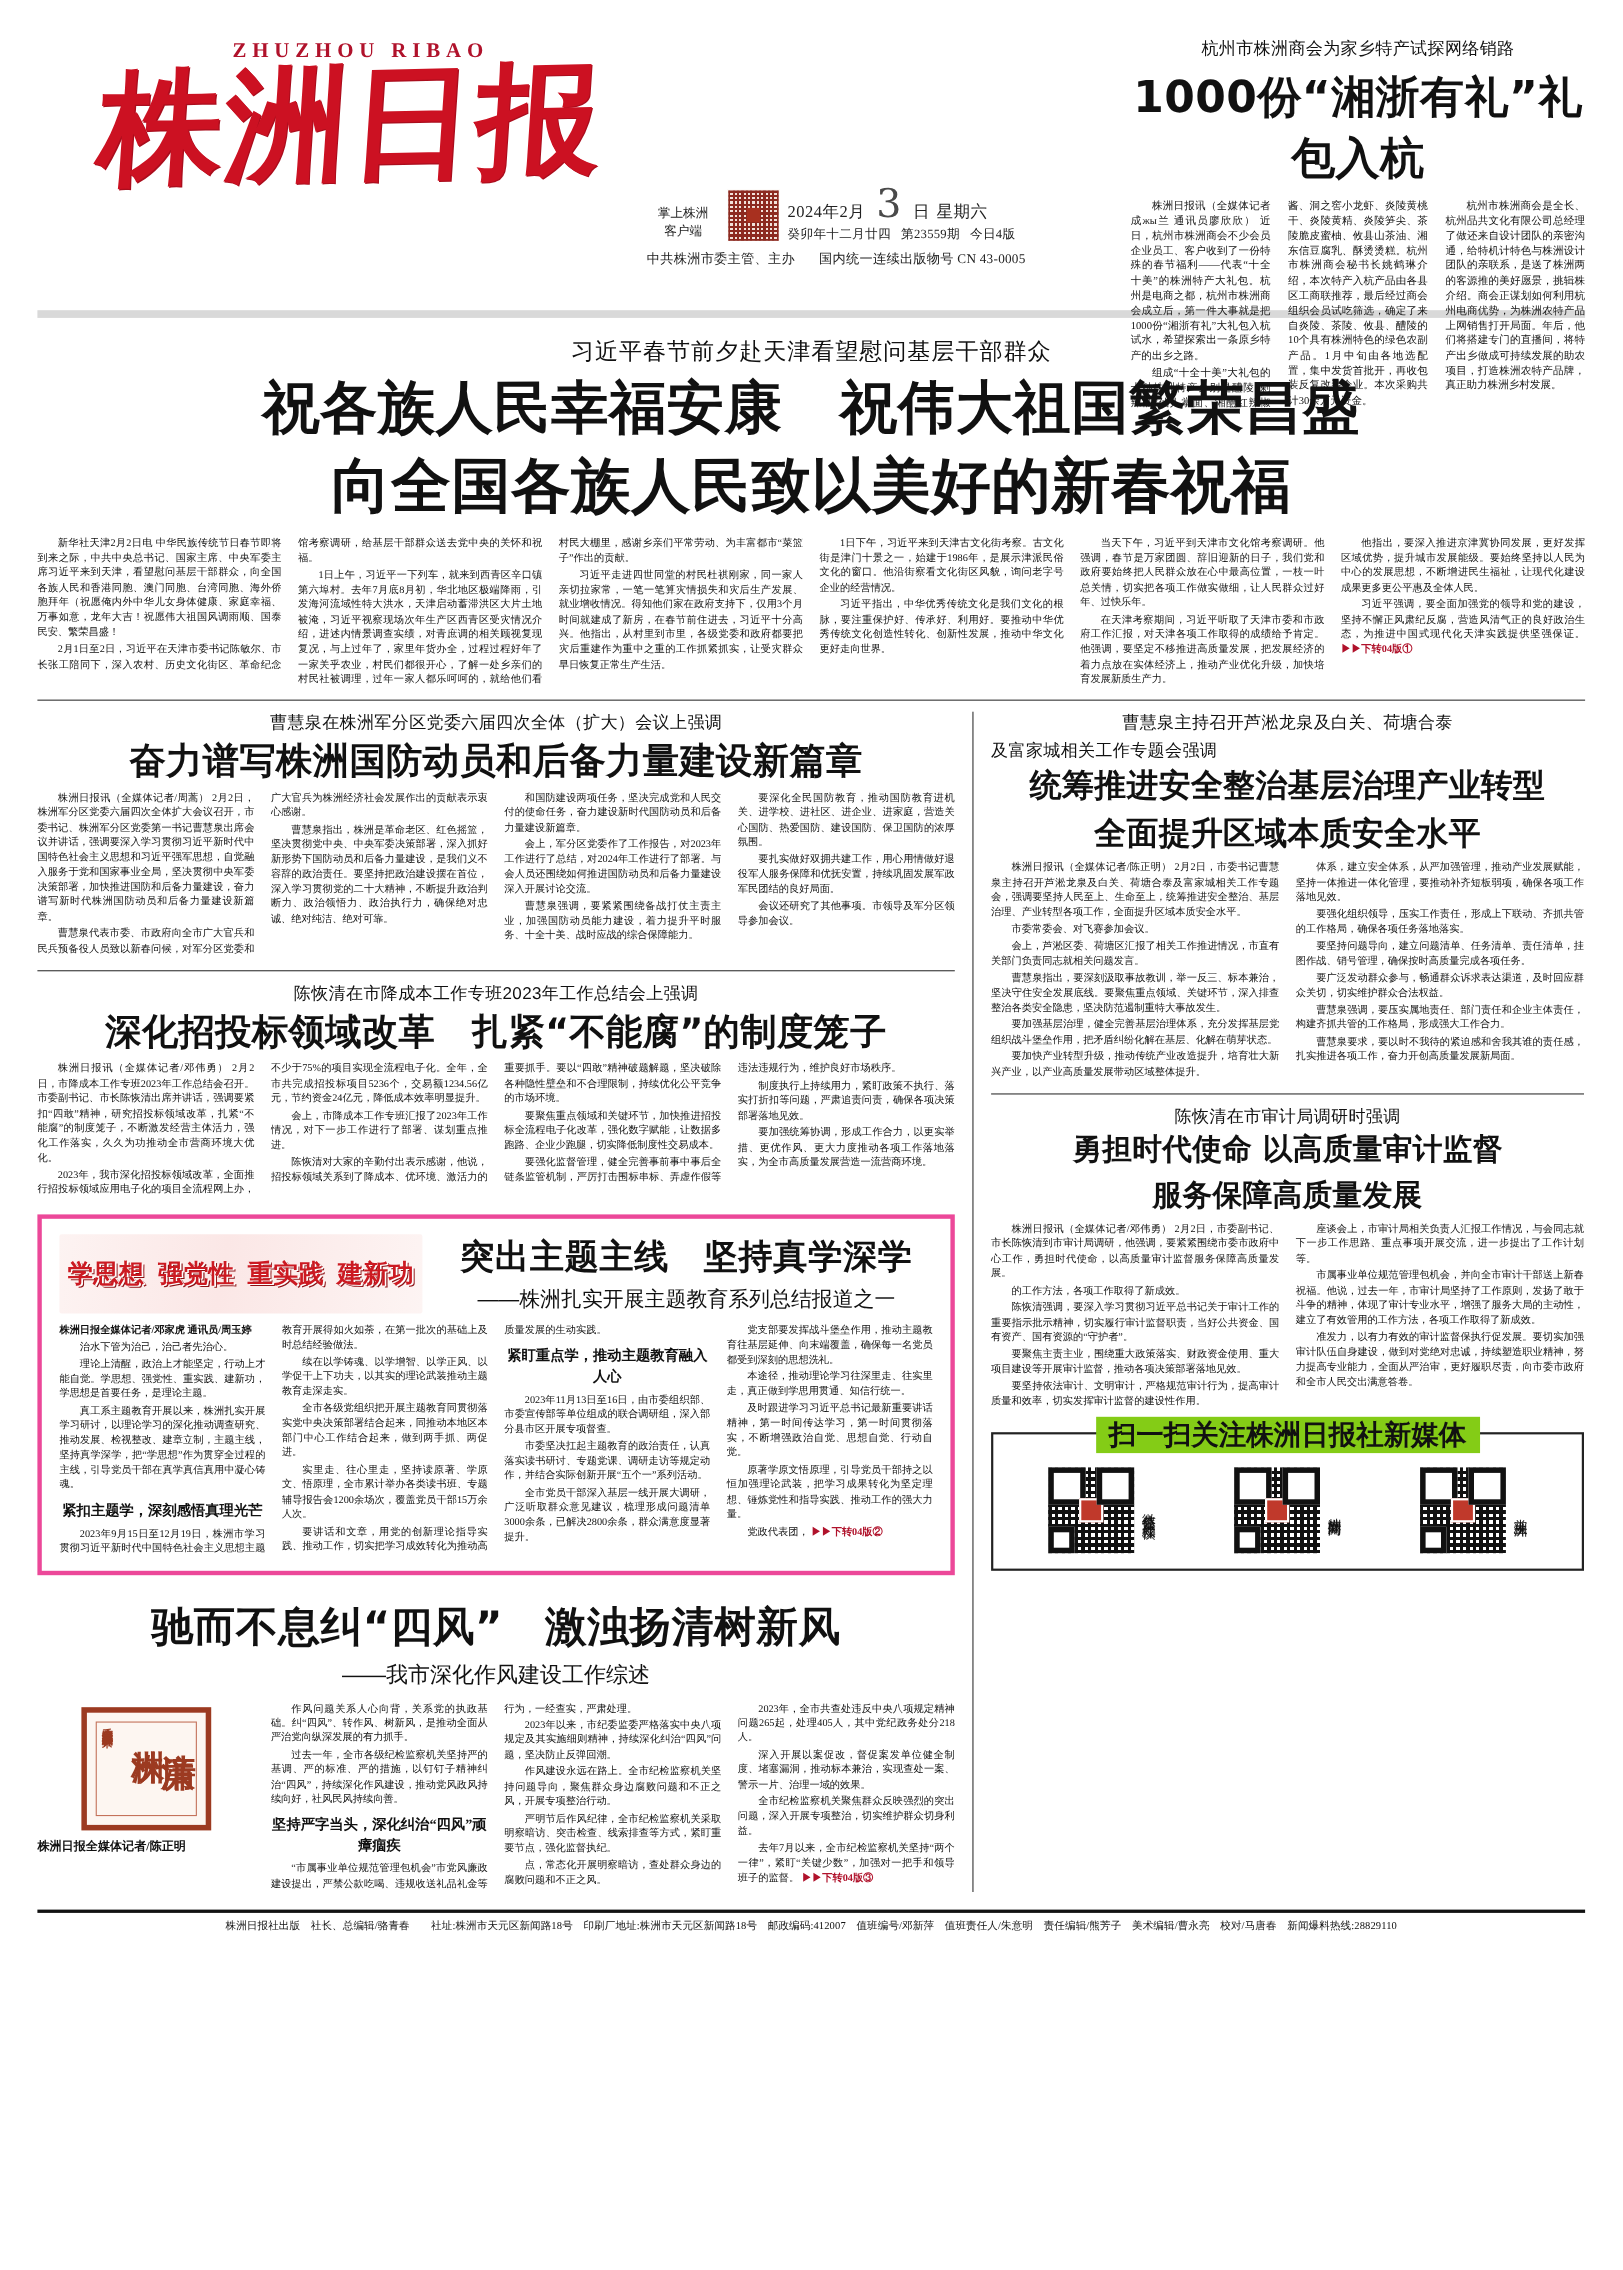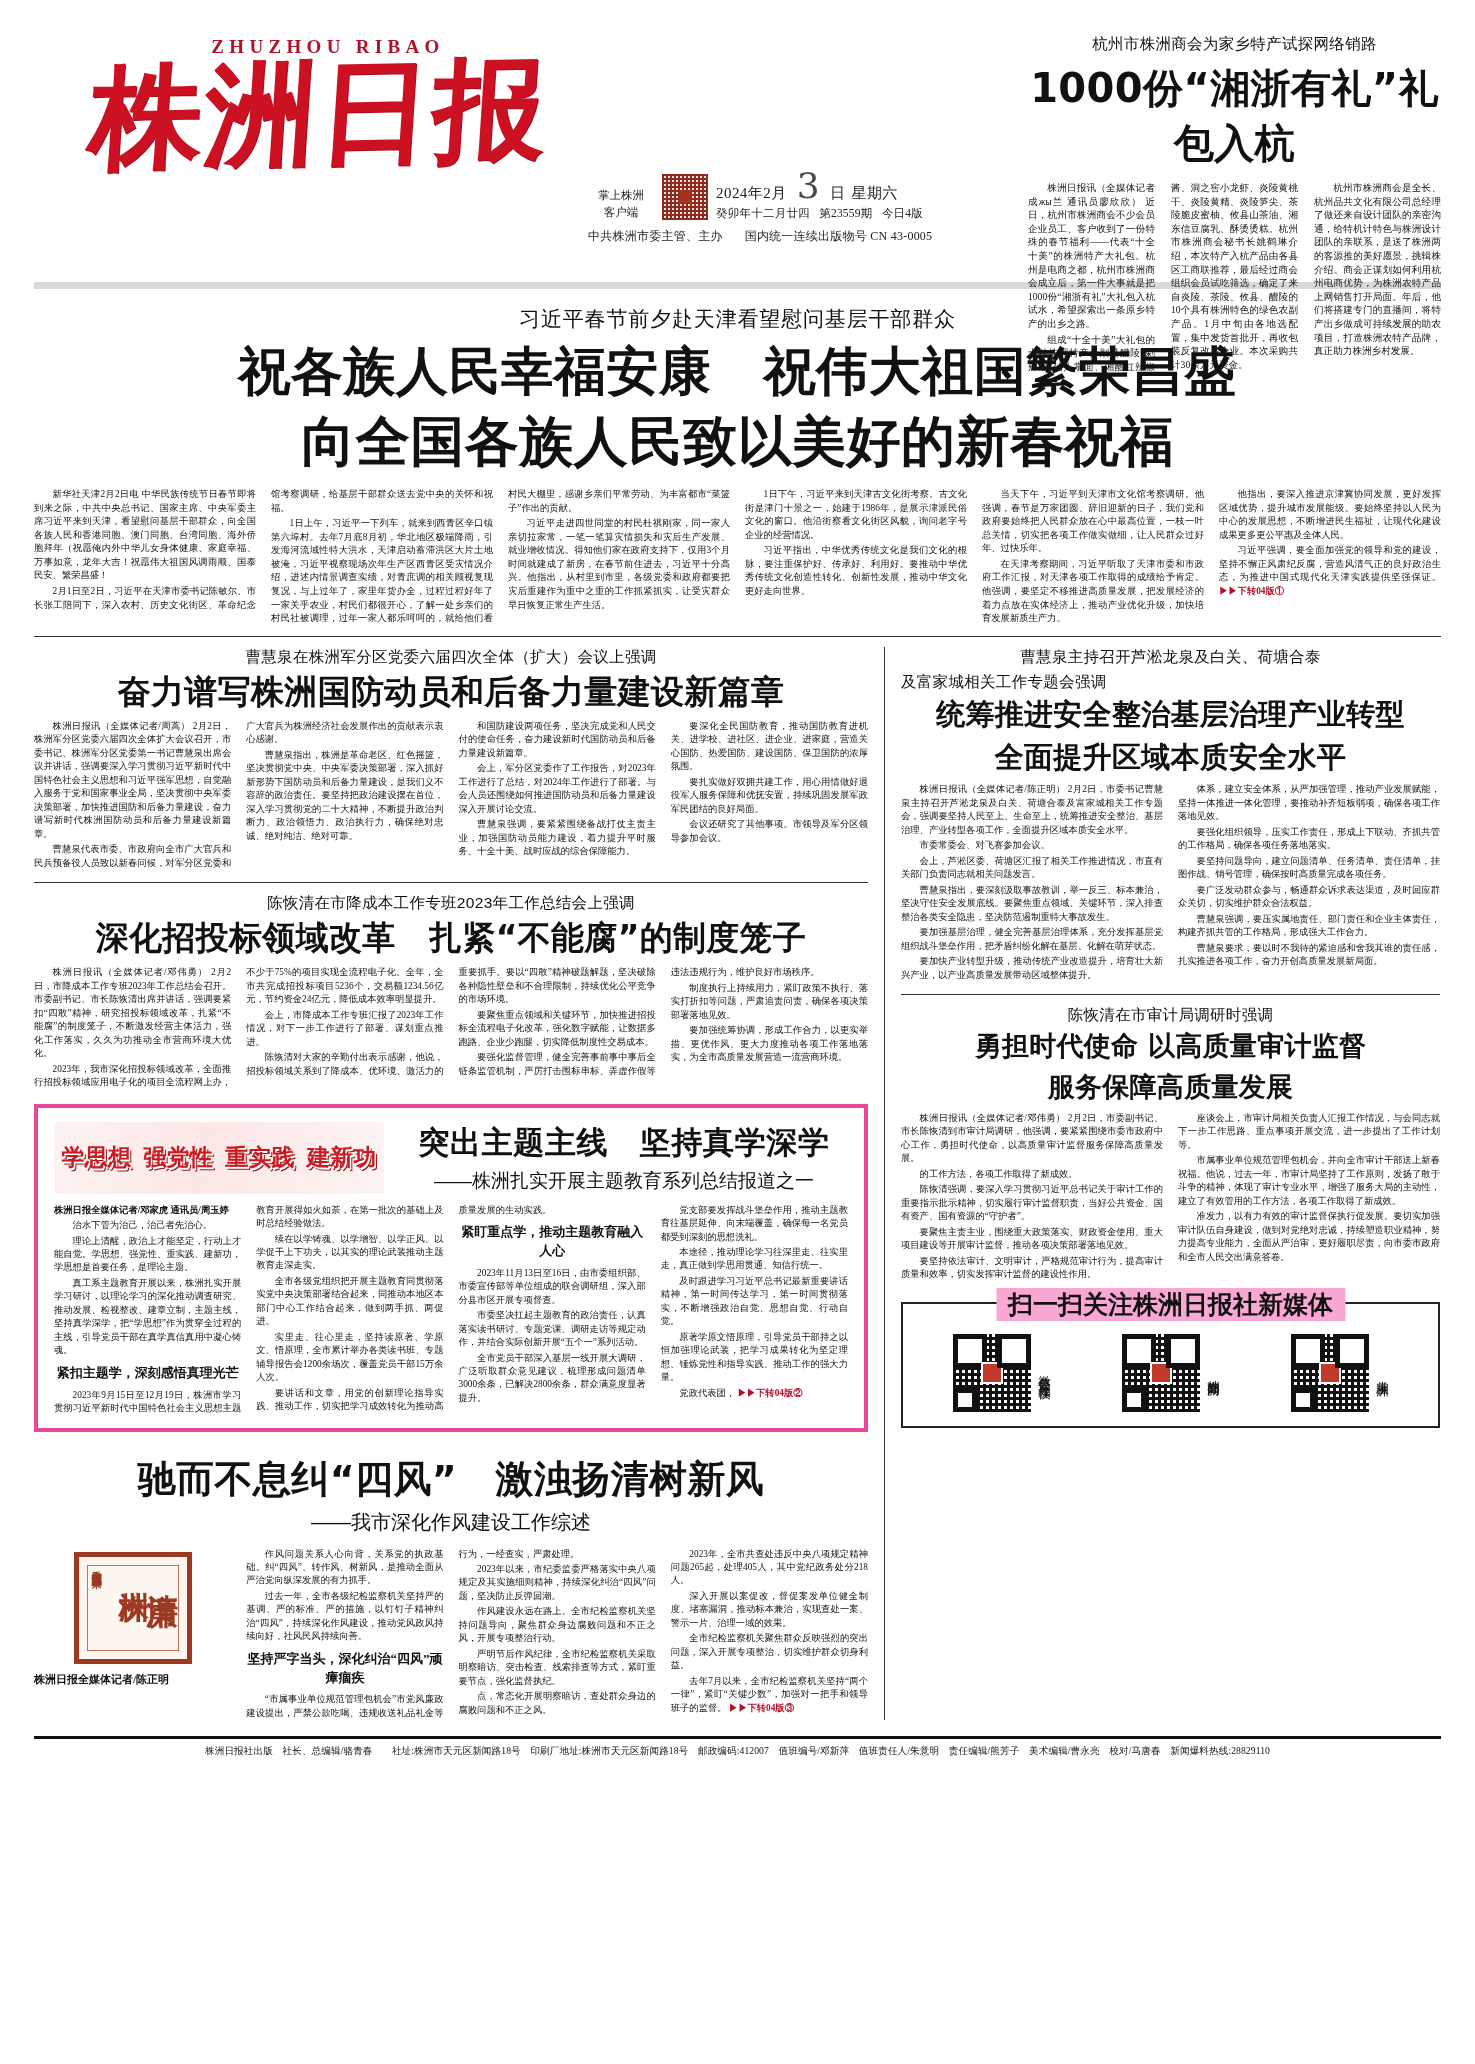--- a/index.html
+++ b/index.html
@@ -121,21 +121,21 @@
   .seal i{position:absolute;font-style:normal;font-weight:700;}
   .seal .s1{left:12px;top:14px;font-size:10px;writing-mode:vertical-rl;line-height:1.05;letter-spacing:-1px;}
   .seal .s2{left:40px;top:10px;font-size:30px;writing-mode:vertical-rl;line-height:1;}
   .seal .s3{right:8px;top:12px;font-size:32px;writing-mode:vertical-rl;line-height:1;}
   .byline{font-size:11px;font-weight:700;text-align:left;margin:6px 0 8px;}
 
   
   .qrbar { border:2px solid #222; margin-top:20px; padding:8px 14px 14px; position:relative; }
   .qrbar-title {
     position:absolute; top:-16px; left:50%; transform:translateX(-50%);
-    background:#f9a8d4; padding:0 12px; font-family:Liberation Sans, sans-serif;
+    background:#84cc16; padding:0 12px; font-family:Liberation Sans, sans-serif;
     font-weight:700; font-size:25px; white-space:nowrap;
   }
   .qrbar-inner { display:flex; justify-content:space-around; align-items:center; margin-top:22px; }
   .qr-item { display:flex; align-items:center; gap:6px; }
   .qr-big {
     width:78px;height:78px;
     background:
       repeating-linear-gradient(90deg,#111 0 3px,transparent 3px 6px),
       repeating-linear-gradient(0deg,#111 0 3px,transparent 3px 6px),
       #fff;

